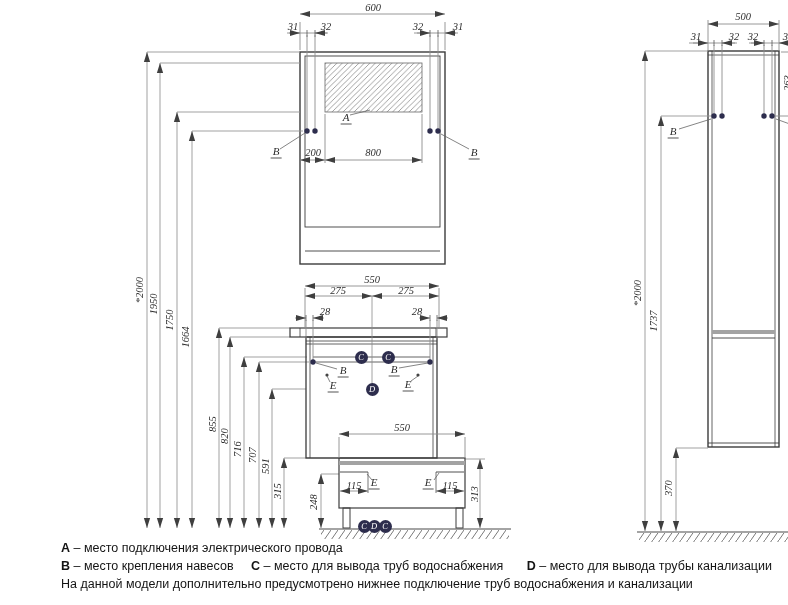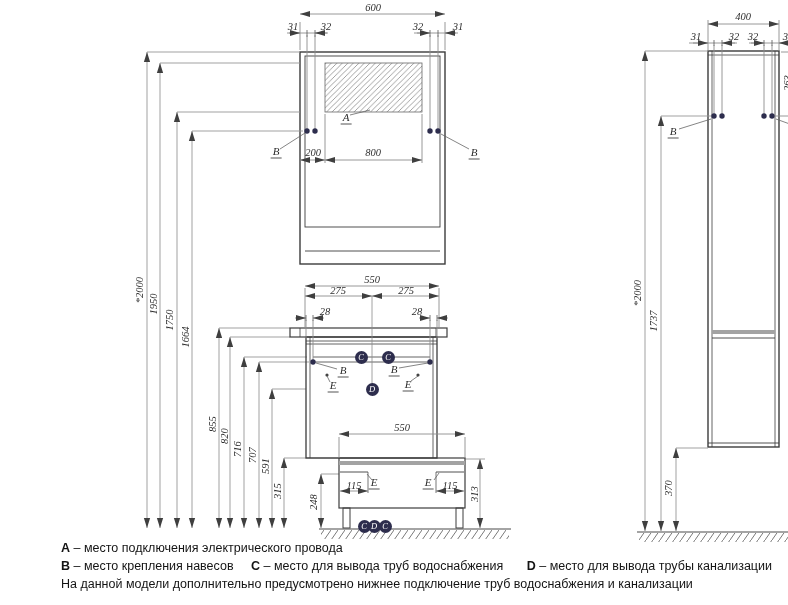--- a/index.html
+++ b/index.html
@@ -275,21 +275,21 @@
   <div class="letter" style="left:357px;top:370px">B</div>
   <div class="letter" style="left:296px;top:386px">E</div>
   <div class="letter" style="left:371px;top:385px">E</div>
 
   <div class="lbl" style="left:365px;top:428px">550</div>
   <div class="lbl" style="left:317px;top:486px">115</div>
   <div class="lbl" style="left:413px;top:486px">115</div>
   <div class="letter" style="left:337px;top:483px">E</div>
   <div class="letter" style="left:391px;top:483px">E</div>
 
-  <div class="lbl" style="left:706px;top:17px">400</div>
+  <div class="lbl" style="left:706px;top:17px">500</div>
   <div class="lbl" style="left:659px;top:37px">31</div>
   <div class="lbl" style="left:697px;top:37px">32</div>
   <div class="lbl" style="left:716px;top:37px">32</div>
   <div class="lbl" style="left:751px;top:37px">31</div>
   <div class="lbl rot" style="left:751px;top:83px">263</div>
   <div class="lbl rot" style="left:601px;top:293px">*2000</div>
   <div class="lbl rot" style="left:617px;top:321px">1737</div>
   <div class="lbl rot" style="left:632px;top:488px">370</div>
   <div class="letter" style="left:636px;top:132px">B</div>
   <div class="letter" style="left:778px;top:134px">B</div>

